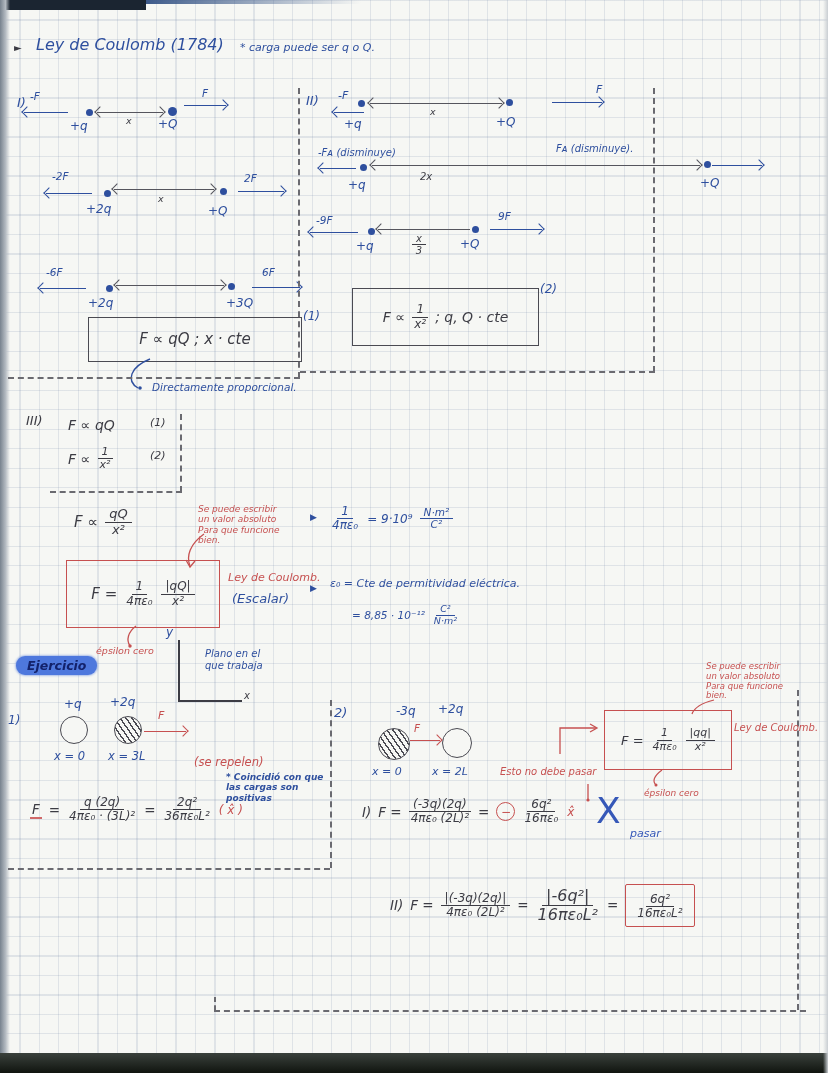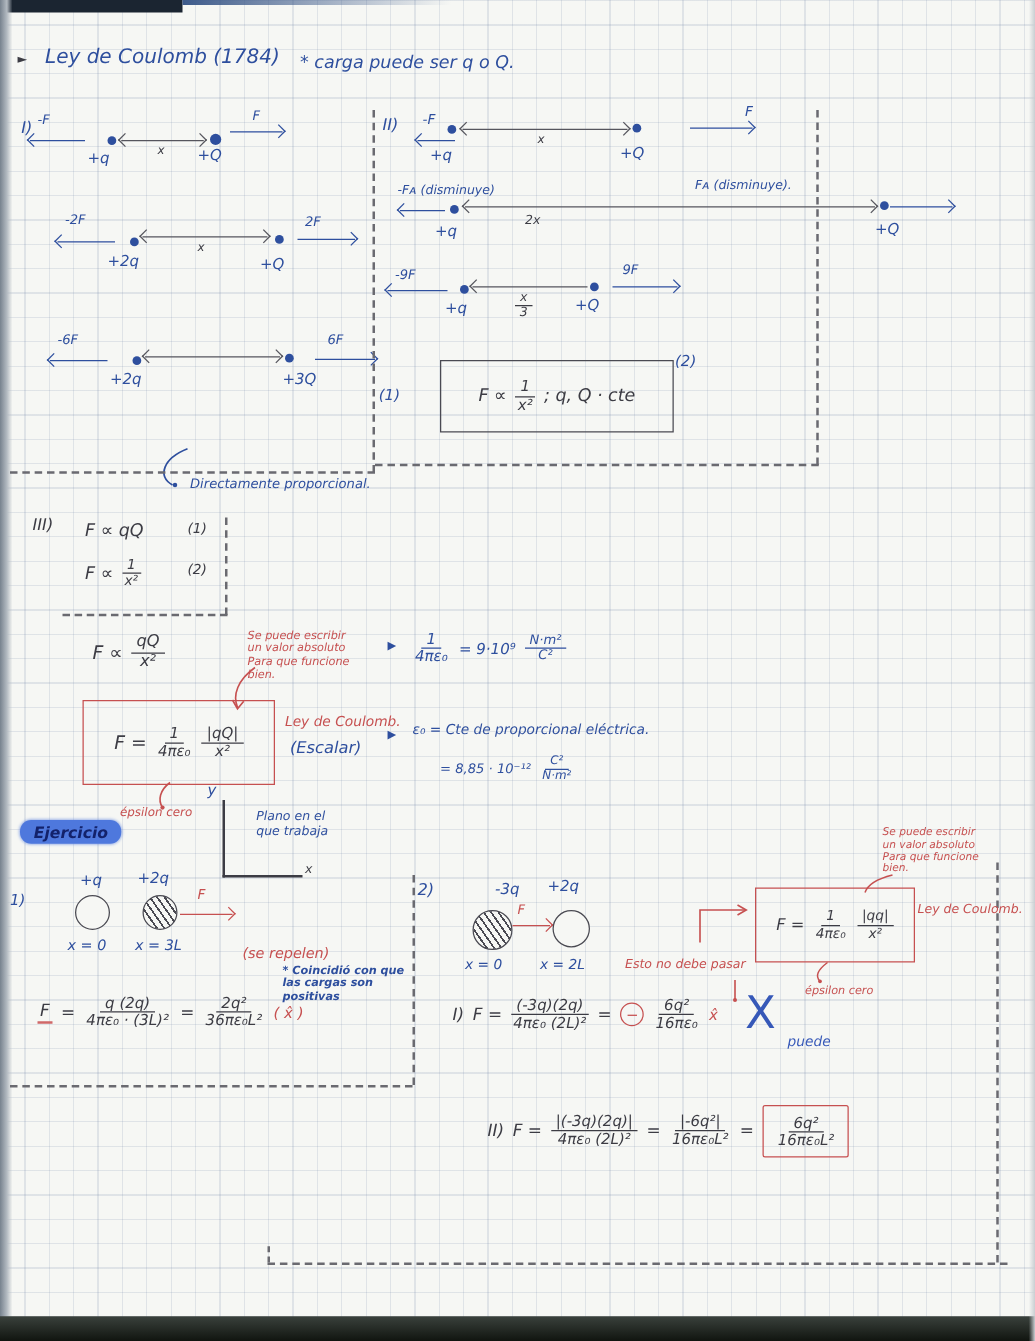--- a/index.html
+++ b/index.html
@@ -44,21 +44,21 @@
 <div class="photo">
 
   <div class="edge" style="left:0;top:0;width:146px;height:10px;background:#1b2531;"></div>
   <div class="edge" style="left:146px;top:0;width:215px;height:4px;background:linear-gradient(to right,#3d5a8a,rgba(61,90,138,0));"></div>
   <div class="edge" style="left:0;top:0;width:10px;height:1073px;background:linear-gradient(to right,#77828e,#b3bac1 55%,rgba(179,186,193,0));"></div>
   <div class="edge" style="left:0;top:1053px;width:828px;height:20px;background:linear-gradient(to bottom,#3a413c,#10140f);"></div>
   <div class="edge" style="right:0;top:0;width:5px;height:1073px;background:linear-gradient(to left,#c9ced2,rgba(201,206,210,0));"></div>
 
   <div class="t black" style="left:14px;top:42px;font-size:10px;font-style:normal;">►</div>
   <div class="t blue" style="left:36px;top:36px;font-size:16px;">Ley de Coulomb (1784)</div>
-  <div class="t blue" style="left:240px;top:42px;font-size:14px;">* carga puede ser q o Q.</div>
+  <div class="t blue" style="left:240px;top:42px;font-size:11px;">* carga puede ser q o Q.</div>
 
   <div class="t blue" style="left:17px;top:96px;font-size:13px;">I)</div>
 
   <div class="t blue" style="left:30px;top:90px;font-size:10.5px;">-F</div>
   <div class="arr hl" style="left:24px;top:112px;width:44px;"></div>
   <div class="dot" style="left:86px;top:109px;"></div>
   <div class="arr black hl hr" style="left:97px;top:112px;width:66px;"></div>
   <div class="t black" style="left:126px;top:116px;font-size:9.5px;">x</div>
   <div class="dot big" style="left:168px;top:107px;"></div>
   <div class="t blue" style="left:202px;top:87px;font-size:10.5px;">F</div>
@@ -80,20 +80,23 @@
   <div class="t blue" style="left:46px;top:266px;font-size:10.5px;">-6F</div>
   <div class="arr hl" style="left:40px;top:288px;width:46px;"></div>
   <div class="dot" style="left:106px;top:285px;"></div>
   <div class="arr black hl hr" style="left:116px;top:285px;width:108px;"></div>
   <div class="dot" style="left:228px;top:283px;"></div>
   <div class="t blue" style="left:262px;top:266px;font-size:10.5px;">6F</div>
   <div class="arr hr" style="left:252px;top:287px;width:48px;"></div>
   <div class="t blue" style="left:88px;top:297px;font-size:12px;">+2q</div>
   <div class="t blue" style="left:226px;top:297px;font-size:12px;">+3Q</div>
 
+  <div class="box" style="left:88px;top:317px;width:212px;height:43px;">
+    <span class="t black" style="position:static;font-size:15px;">F ∝ qQ ; x · cte</span>
+  </div>
   <div class="t blue" style="left:303px;top:310px;font-size:12px;">(1)</div>
   <svg style="left:118px;top:357px;" width="50" height="36">
     <path d="M32,2 C12,10 8,24 20,31" stroke="#2e4f9e" fill="none" stroke-width="1.4"></path>
     <circle cx="22" cy="31" r="1.8" fill="#2e4f9e"></circle>
   </svg>
   <div class="t blue" style="left:152px;top:381px;font-size:10.5px;">Directamente proporcional.</div>
 
   <div class="dash-v" style="left:298px;top:88px;height:290px;"></div>
   <div class="dash-h" style="left:8px;top:377px;width:292px;"></div>
   <div class="dash-h" style="left:300px;top:371px;width:355px;"></div>
@@ -205,21 +208,21 @@
         <span class="n">1</span>
         <span class="d">4πε₀</span>
       </span>
     <span>= 9·10⁹</span>
     <span class="fr" style="font-size:10.5px;">
         <span class="n">N·m²</span>
         <span class="d">C²</span>
       </span>
   </div>
   <div class="t blue" style="left:310px;top:583px;font-size:9px;font-style:normal;">▶</div>
-  <div class="t blue" style="left:330px;top:578px;font-size:11px;">ε₀ = Cte de proporcional eléctrica.</div>
+  <div class="t blue" style="left:330px;top:578px;font-size:11px;">ε₀ = Cte de permitividad eléctrica.</div>
   <div class="eq" style="left:352px;top:604px;font-size:10.5px;color:#2e4f9e;">
     <span>= 8,85 · 10⁻¹²</span>
     <span class="fr" style="font-size:9.5px;">
         <span class="n">C²</span>
         <span class="d">N·m²</span>
       </span>
   </div>
 
   <div class="t blue" style="left:166px;top:626px;font-size:12px;">y</div>
   <div class="fline" style="left:178px;top:640px;width:2px;height:62px;"></div>
@@ -323,31 +326,31 @@
       </span>
     <span>=</span>
     <span class="cminus" style="font-size:12px;">−</span>
     <span class="fr" style="font-size:12px;">
         <span class="n">6q²</span>
         <span class="d">16πε₀</span>
       </span>
     <span class="red" style="font-size:12px;">x̂</span>
   </div>
   <div class="t" style="left:596px;top:790px;font-size:36px;color:#3658b8;font-style:normal;">X</div>
-  <div class="t" style="left:630px;top:828px;font-size:11px;color:#3658b8;">puede</div>
+  <div class="t" style="left:630px;top:828px;font-size:11px;color:#3658b8;">pasar</div>
 
   <div class="eq" style="left:390px;top:884px;font-size:13.5px;">
     <span>II)</span>
     <span>F =</span>
     <span class="fr" style="font-size:12px;">
         <span class="n">|(-3q)(2q)|</span>
         <span class="d">4πε₀ (2L)²</span>
       </span>
     <span>=</span>
-    <span class="fr" style="font-size:12px;justify-content:space-between;">
+    <span class="fr" style="font-size:16px;justify-content:space-between;">
         <span class="n">|-6q²|</span>
         <span class="d">16πε₀L²</span>
       </span>
     <span>=</span>
     <span class="rboxi">
       <span class="fr" style="font-size:12px;">
           <span class="n">6q²</span>
           <span class="d">16πε₀L²</span>
         </span>
     </span>

